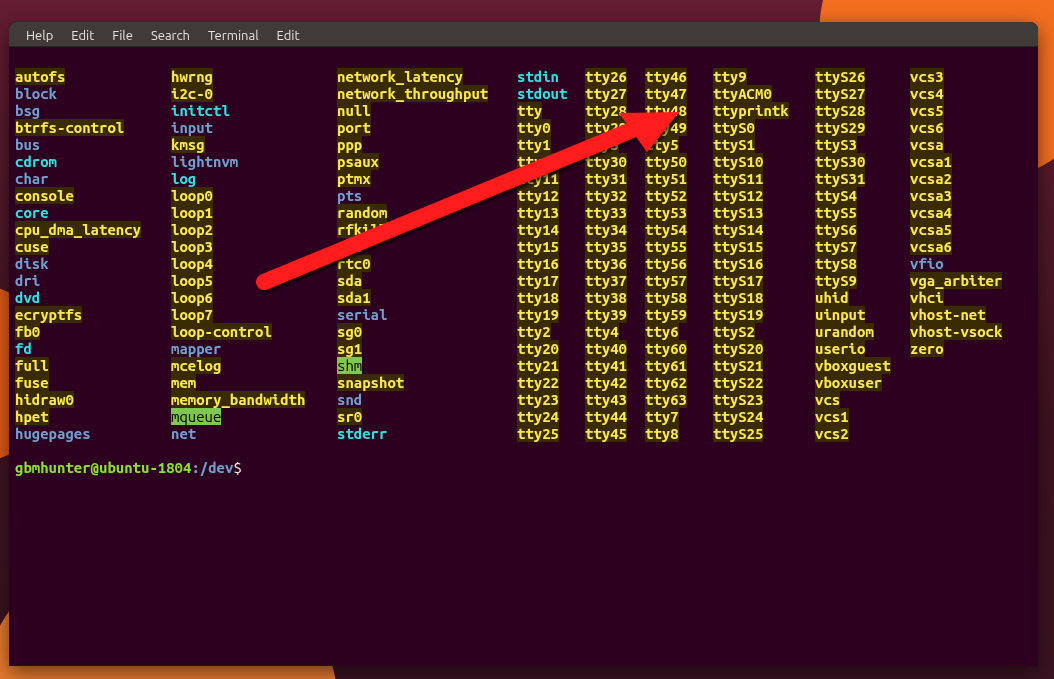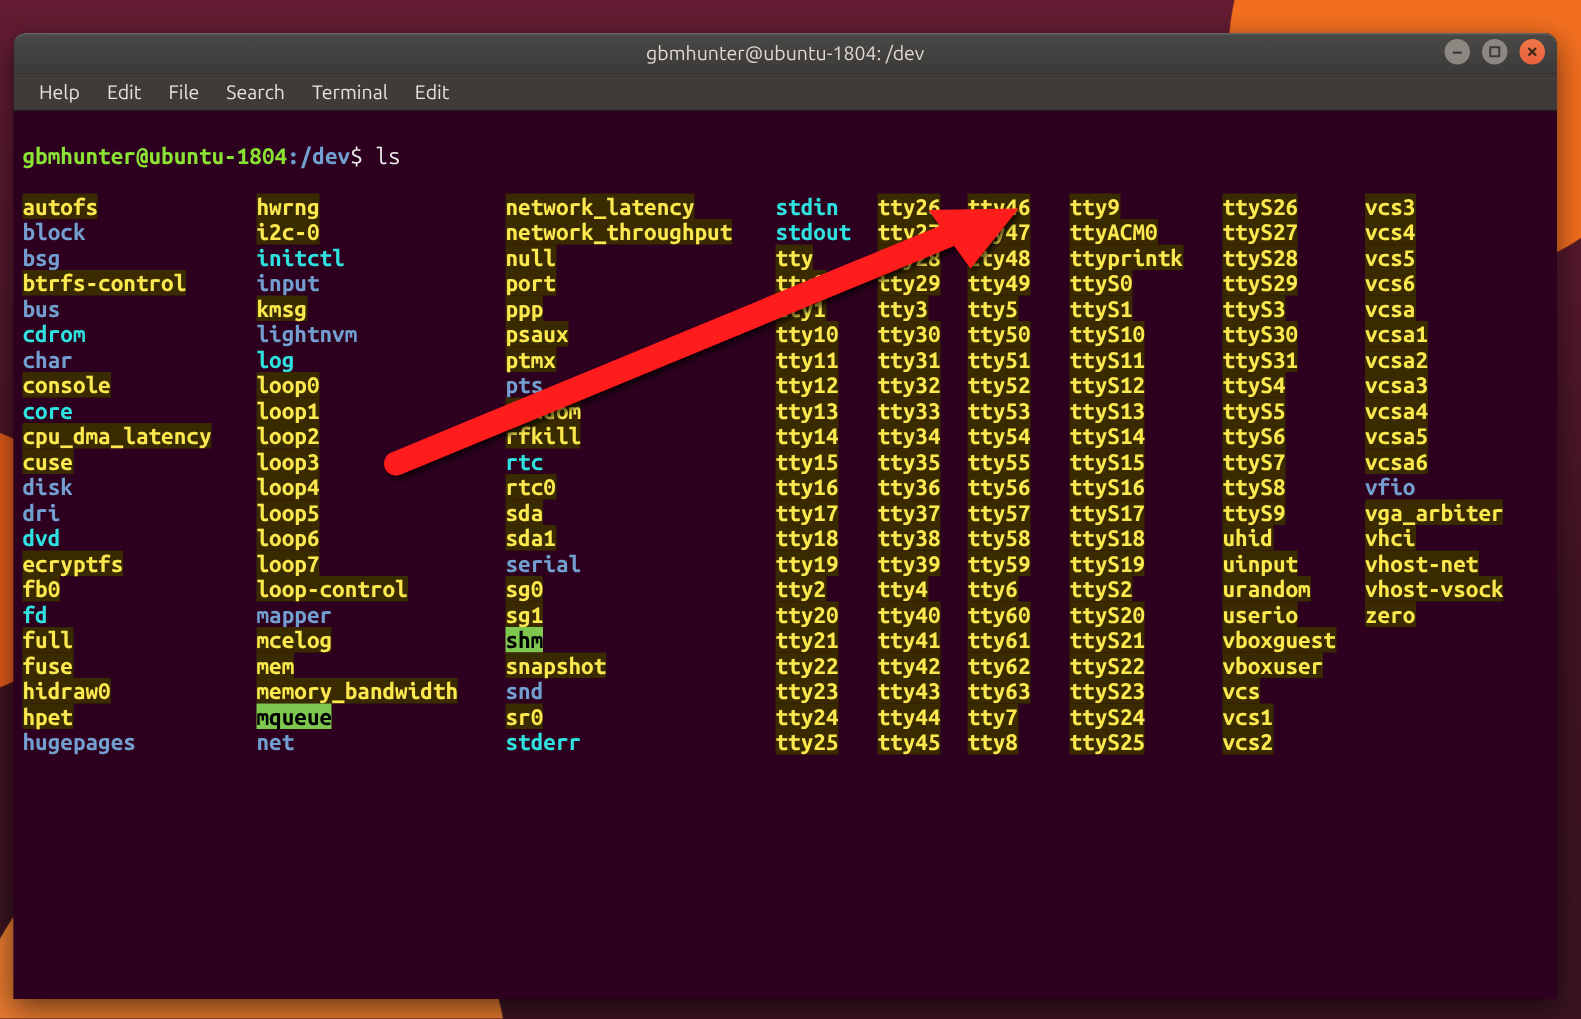--- a/index.html
+++ b/index.html
@@ -29,75 +29,54 @@
   .terminal{flex:1;background:#2c001e;padding:4px 6px 8px 6px;
     font-family:"Ubuntu Mono","DejaVu Sans Mono",monospace;font-size:15px;line-height:17px;
     color:#eeeeec;white-space:pre;position:relative;}
   .prompt .user{color:#8ae234;font-weight:bold;}
   .prompt .path{color:#729fcf;font-weight:bold;}
   .prompt .dollar{color:#eee;}
   
   .c-dir{color:#729fcf;font-weight:bold;}          
   .c-link{color:#2fe2e0;font-weight:bold;}          
   .c-dev{color:#fce94f;font-weight:bold;background:#3a2a00;}  
-  .c-sock{color:#000;font-weight:bold;background:#7ec850;}
+  .c-sock{color:#000;font-weight:normal;background:#7ec850;}
   .c-plain{color:#eeeeec;}
   .listing{margin-top:0;}
   .listing span{display:inline-block;}
   .w0{width:156px;}
   .w1{width:166px;}
   .w2{width:180px;}
   .w3{width:68px;}
   .w4{width:60px;}
   .w5{width:68px;}
   .w6{width:102px;}
   .w7{width:95px;}
   .w8{width:120px;}
   
   .arrow{position:absolute;pointer-events:none;}
 </style>
 </head>
 <body>
 <div class="desktop"></div>
 
 <div class="window">
-  <div class="titlebar">
-    <span>gbmhunter@ubuntu-1804: /dev</span>
-    <div class="win-controls">
-      <div class="win-btn win-min">
-        <svg width="9" height="9" viewBox="0 0 9 9">
-            <line x1="1.5" y1="5" x2="7.5" y2="5" stroke="#3a3a3a" stroke-width="1.5"></line>
-          </svg>
-      </div>
-      <div class="win-btn win-max">
-        <svg width="9" height="9" viewBox="0 0 9 9">
-            <rect x="1.5" y="1.5" width="6" height="6" fill="none" stroke="#3a3a3a" stroke-width="1.3"></rect>
-          </svg>
-      </div>
-      <div class="win-btn win-close">
-        <svg width="9" height="9" viewBox="0 0 9 9">
-            <line x1="2" y1="2" x2="7" y2="7" stroke="#3a2a1a" stroke-width="1.5"></line>
-            <line x1="7" y1="2" x2="2" y2="7" stroke="#3a2a1a" stroke-width="1.5"></line>
-          </svg>
-      </div>
-    </div>
-  </div>
 
   <div class="menubar">
     <div>Help</div>
     <div>Edit</div>
     <div>File</div>
     <div>Search</div>
     <div>Terminal</div>
     <div>Edit</div>
   </div>
 
   <div class="terminal">
-<div class="prompt"><span class="user">gbmhunter@ubuntu-1804</span><span class="path">:</span><span class="path">/dev</span><span class="dollar">$ </span><span class="c-plain">ls</span></div>
 <div class="listing" id="listing"><div><span class="c-dev w0" style="background: transparent;"><span class="c-dev" style="display: inline;">autofs</span></span><span class="c-dev w1" style="background: transparent;"><span class="c-dev" style="display: inline;">hwrng</span></span><span class="c-dev w2" style="background: transparent;"><span class="c-dev" style="display: inline;">network_latency</span></span><span class="c-link w3" style="background: transparent;"><span class="c-link" style="display: inline;">stdin</span></span><span class="c-dev w4" style="background: transparent;"><span class="c-dev" style="display: inline;">tty26</span></span><span class="c-dev w5" style="background: transparent;"><span class="c-dev" style="display: inline;">tty46</span></span><span class="c-dev w6" style="background: transparent;"><span class="c-dev" style="display: inline;">tty9</span></span><span class="c-dev w7" style="background: transparent;"><span class="c-dev" style="display: inline;">ttyS26</span></span><span class="c-dev w8" style="background: transparent;"><span class="c-dev" style="display: inline;">vcs3</span></span></div><div><span class="c-dir w0" style="background: transparent;"><span class="c-dir" style="display: inline;">block</span></span><span class="c-dev w1" style="background: transparent;"><span class="c-dev" style="display: inline;">i2c-0</span></span><span class="c-dev w2" style="background: transparent;"><span class="c-dev" style="display: inline;">network_throughput</span></span><span class="c-link w3" style="background: transparent;"><span class="c-link" style="display: inline;">stdout</span></span><span class="c-dev w4" style="background: transparent;"><span class="c-dev" style="display: inline;">tty27</span></span><span class="c-dev w5" style="background: transparent;"><span class="c-dev" style="display: inline;">tty47</span></span><span class="c-dev w6" style="background: transparent;"><span class="c-dev" style="display: inline;">ttyACM0</span></span><span class="c-dev w7" style="background: transparent;"><span class="c-dev" style="display: inline;">ttyS27</span></span><span class="c-dev w8" style="background: transparent;"><span class="c-dev" style="display: inline;">vcs4</span></span></div><div><span class="c-dir w0" style="background: transparent;"><span class="c-dir" style="display: inline;">bsg</span></span><span class="c-link w1" style="background: transparent;"><span class="c-link" style="display: inline;">initctl</span></span><span class="c-dev w2" style="background: transparent;"><span class="c-dev" style="display: inline;">null</span></span><span class="c-dev w3" style="background: transparent;"><span class="c-dev" style="display: inline;">tty</span></span><span class="c-dev w4" style="background: transparent;"><span class="c-dev" style="display: inline;">tty28</span></span><span class="c-dev w5" style="background: transparent;"><span class="c-dev" style="display: inline;">tty48</span></span><span class="c-dev w6" style="background: transparent;"><span class="c-dev" style="display: inline;">ttyprintk</span></span><span class="c-dev w7" style="background: transparent;"><span class="c-dev" style="display: inline;">ttyS28</span></span><span class="c-dev w8" style="background: transparent;"><span class="c-dev" style="display: inline;">vcs5</span></span></div><div><span class="c-dev w0" style="background: transparent;"><span class="c-dev" style="display: inline;">btrfs-control</span></span><span class="c-dir w1" style="background: transparent;"><span class="c-dir" style="display: inline;">input</span></span><span class="c-dev w2" style="background: transparent;"><span class="c-dev" style="display: inline;">port</span></span><span class="c-dev w3" style="background: transparent;"><span class="c-dev" style="display: inline;">tty0</span></span><span class="c-dev w4" style="background: transparent;"><span class="c-dev" style="display: inline;">tty29</span></span><span class="c-dev w5" style="background: transparent;"><span class="c-dev" style="display: inline;">tty49</span></span><span class="c-dev w6" style="background: transparent;"><span class="c-dev" style="display: inline;">ttyS0</span></span><span class="c-dev w7" style="background: transparent;"><span class="c-dev" style="display: inline;">ttyS29</span></span><span class="c-dev w8" style="background: transparent;"><span class="c-dev" style="display: inline;">vcs6</span></span></div><div><span class="c-dir w0" style="background: transparent;"><span class="c-dir" style="display: inline;">bus</span></span><span class="c-dev w1" style="background: transparent;"><span class="c-dev" style="display: inline;">kmsg</span></span><span class="c-dev w2" style="background: transparent;"><span class="c-dev" style="display: inline;">ppp</span></span><span class="c-dev w3" style="background: transparent;"><span class="c-dev" style="display: inline;">tty1</span></span><span class="c-dev w4" style="background: transparent;"><span class="c-dev" style="display: inline;">tty3</span></span><span class="c-dev w5" style="background: transparent;"><span class="c-dev" style="display: inline;">tty5</span></span><span class="c-dev w6" style="background: transparent;"><span class="c-dev" style="display: inline;">ttyS1</span></span><span class="c-dev w7" style="background: transparent;"><span class="c-dev" style="display: inline;">ttyS3</span></span><span class="c-dev w8" style="background: transparent;"><span class="c-dev" style="display: inline;">vcsa</span></span></div><div><span class="c-link w0" style="background: transparent;"><span class="c-link" style="display: inline;">cdrom</span></span><span class="c-dir w1" style="background: transparent;"><span class="c-dir" style="display: inline;">lightnvm</span></span><span class="c-dev w2" style="background: transparent;"><span class="c-dev" style="display: inline;">psaux</span></span><span class="c-dev w3" style="background: transparent;"><span class="c-dev" style="display: inline;">tty10</span></span><span class="c-dev w4" style="background: transparent;"><span class="c-dev" style="display: inline;">tty30</span></span><span class="c-dev w5" style="background: transparent;"><span class="c-dev" style="display: inline;">tty50</span></span><span class="c-dev w6" style="background: transparent;"><span class="c-dev" style="display: inline;">ttyS10</span></span><span class="c-dev w7" style="background: transparent;"><span class="c-dev" style="display: inline;">ttyS30</span></span><span class="c-dev w8" style="background: transparent;"><span class="c-dev" style="display: inline;">vcsa1</span></span></div><div><span class="c-dir w0" style="background: transparent;"><span class="c-dir" style="display: inline;">char</span></span><span class="c-link w1" style="background: transparent;"><span class="c-link" style="display: inline;">log</span></span><span class="c-dev w2" style="background: transparent;"><span class="c-dev" style="display: inline;">ptmx</span></span><span class="c-dev w3" style="background: transparent;"><span class="c-dev" style="display: inline;">tty11</span></span><span class="c-dev w4" style="background: transparent;"><span class="c-dev" style="display: inline;">tty31</span></span><span class="c-dev w5" style="background: transparent;"><span class="c-dev" style="display: inline;">tty51</span></span><span class="c-dev w6" style="background: transparent;"><span class="c-dev" style="display: inline;">ttyS11</span></span><span class="c-dev w7" style="background: transparent;"><span class="c-dev" style="display: inline;">ttyS31</span></span><span class="c-dev w8" style="background: transparent;"><span class="c-dev" style="display: inline;">vcsa2</span></span></div><div><span class="c-dev w0" style="background: transparent;"><span class="c-dev" style="display: inline;">console</span></span><span class="c-dev w1" style="background: transparent;"><span class="c-dev" style="display: inline;">loop0</span></span><span class="c-dir w2" style="background: transparent;"><span class="c-dir" style="display: inline;">pts</span></span><span class="c-dev w3" style="background: transparent;"><span class="c-dev" style="display: inline;">tty12</span></span><span class="c-dev w4" style="background: transparent;"><span class="c-dev" style="display: inline;">tty32</span></span><span class="c-dev w5" style="background: transparent;"><span class="c-dev" style="display: inline;">tty52</span></span><span class="c-dev w6" style="background: transparent;"><span class="c-dev" style="display: inline;">ttyS12</span></span><span class="c-dev w7" style="background: transparent;"><span class="c-dev" style="display: inline;">ttyS4</span></span><span class="c-dev w8" style="background: transparent;"><span class="c-dev" style="display: inline;">vcsa3</span></span></div><div><span class="c-link w0" style="background: transparent;"><span class="c-link" style="display: inline;">core</span></span><span class="c-dev w1" style="background: transparent;"><span class="c-dev" style="display: inline;">loop1</span></span><span class="c-dev w2" style="background: transparent;"><span class="c-dev" style="display: inline;">random</span></span><span class="c-dev w3" style="background: transparent;"><span class="c-dev" style="display: inline;">tty13</span></span><span class="c-dev w4" style="background: transparent;"><span class="c-dev" style="display: inline;">tty33</span></span><span class="c-dev w5" style="background: transparent;"><span class="c-dev" style="display: inline;">tty53</span></span><span class="c-dev w6" style="background: transparent;"><span class="c-dev" style="display: inline;">ttyS13</span></span><span class="c-dev w7" style="background: transparent;"><span class="c-dev" style="display: inline;">ttyS5</span></span><span class="c-dev w8" style="background: transparent;"><span class="c-dev" style="display: inline;">vcsa4</span></span></div><div><span class="c-dev w0" style="background: transparent;"><span class="c-dev" style="display: inline;">cpu_dma_latency</span></span><span class="c-dev w1" style="background: transparent;"><span class="c-dev" style="display: inline;">loop2</span></span><span class="c-dev w2" style="background: transparent;"><span class="c-dev" style="display: inline;">rfkill</span></span><span class="c-dev w3" style="background: transparent;"><span class="c-dev" style="display: inline;">tty14</span></span><span class="c-dev w4" style="background: transparent;"><span class="c-dev" style="display: inline;">tty34</span></span><span class="c-dev w5" style="background: transparent;"><span class="c-dev" style="display: inline;">tty54</span></span><span class="c-dev w6" style="background: transparent;"><span class="c-dev" style="display: inline;">ttyS14</span></span><span class="c-dev w7" style="background: transparent;"><span class="c-dev" style="display: inline;">ttyS6</span></span><span class="c-dev w8" style="background: transparent;"><span class="c-dev" style="display: inline;">vcsa5</span></span></div><div><span class="c-dev w0" style="background: transparent;"><span class="c-dev" style="display: inline;">cuse</span></span><span class="c-dev w1" style="background: transparent;"><span class="c-dev" style="display: inline;">loop3</span></span><span class="c-link w2" style="background: transparent;"><span class="c-link" style="display: inline;">rtc</span></span><span class="c-dev w3" style="background: transparent;"><span class="c-dev" style="display: inline;">tty15</span></span><span class="c-dev w4" style="background: transparent;"><span class="c-dev" style="display: inline;">tty35</span></span><span class="c-dev w5" style="background: transparent;"><span class="c-dev" style="display: inline;">tty55</span></span><span class="c-dev w6" style="background: transparent;"><span class="c-dev" style="display: inline;">ttyS15</span></span><span class="c-dev w7" style="background: transparent;"><span class="c-dev" style="display: inline;">ttyS7</span></span><span class="c-dev w8" style="background: transparent;"><span class="c-dev" style="display: inline;">vcsa6</span></span></div><div><span class="c-dir w0" style="background: transparent;"><span class="c-dir" style="display: inline;">disk</span></span><span class="c-dev w1" style="background: transparent;"><span class="c-dev" style="display: inline;">loop4</span></span><span class="c-dev w2" style="background: transparent;"><span class="c-dev" style="display: inline;">rtc0</span></span><span class="c-dev w3" style="background: transparent;"><span class="c-dev" style="display: inline;">tty16</span></span><span class="c-dev w4" style="background: transparent;"><span class="c-dev" style="display: inline;">tty36</span></span><span class="c-dev w5" style="background: transparent;"><span class="c-dev" style="display: inline;">tty56</span></span><span class="c-dev w6" style="background: transparent;"><span class="c-dev" style="display: inline;">ttyS16</span></span><span class="c-dev w7" style="background: transparent;"><span class="c-dev" style="display: inline;">ttyS8</span></span><span class="c-dir w8" style="background: transparent;"><span class="c-dir" style="display: inline;">vfio</span></span></div><div><span class="c-dir w0" style="background: transparent;"><span class="c-dir" style="display: inline;">dri</span></span><span class="c-dev w1" style="background: transparent;"><span class="c-dev" style="display: inline;">loop5</span></span><span class="c-dev w2" style="background: transparent;"><span class="c-dev" style="display: inline;">sda</span></span><span class="c-dev w3" style="background: transparent;"><span class="c-dev" style="display: inline;">tty17</span></span><span class="c-dev w4" style="background: transparent;"><span class="c-dev" style="display: inline;">tty37</span></span><span class="c-dev w5" style="background: transparent;"><span class="c-dev" style="display: inline;">tty57</span></span><span class="c-dev w6" style="background: transparent;"><span class="c-dev" style="display: inline;">ttyS17</span></span><span class="c-dev w7" style="background: transparent;"><span class="c-dev" style="display: inline;">ttyS9</span></span><span class="c-dev w8" style="background: transparent;"><span class="c-dev" style="display: inline;">vga_arbiter</span></span></div><div><span class="c-link w0" style="background: transparent;"><span class="c-link" style="display: inline;">dvd</span></span><span class="c-dev w1" style="background: transparent;"><span class="c-dev" style="display: inline;">loop6</span></span><span class="c-dev w2" style="background: transparent;"><span class="c-dev" style="display: inline;">sda1</span></span><span class="c-dev w3" style="background: transparent;"><span class="c-dev" style="display: inline;">tty18</span></span><span class="c-dev w4" style="background: transparent;"><span class="c-dev" style="display: inline;">tty38</span></span><span class="c-dev w5" style="background: transparent;"><span class="c-dev" style="display: inline;">tty58</span></span><span class="c-dev w6" style="background: transparent;"><span class="c-dev" style="display: inline;">ttyS18</span></span><span class="c-dev w7" style="background: transparent;"><span class="c-dev" style="display: inline;">uhid</span></span><span class="c-dev w8" style="background: transparent;"><span class="c-dev" style="display: inline;">vhci</span></span></div><div><span class="c-dev w0" style="background: transparent;"><span class="c-dev" style="display: inline;">ecryptfs</span></span><span class="c-dev w1" style="background: transparent;"><span class="c-dev" style="display: inline;">loop7</span></span><span class="c-dir w2" style="background: transparent;"><span class="c-dir" style="display: inline;">serial</span></span><span class="c-dev w3" style="background: transparent;"><span class="c-dev" style="display: inline;">tty19</span></span><span class="c-dev w4" style="background: transparent;"><span class="c-dev" style="display: inline;">tty39</span></span><span class="c-dev w5" style="background: transparent;"><span class="c-dev" style="display: inline;">tty59</span></span><span class="c-dev w6" style="background: transparent;"><span class="c-dev" style="display: inline;">ttyS19</span></span><span class="c-dev w7" style="background: transparent;"><span class="c-dev" style="display: inline;">uinput</span></span><span class="c-dev w8" style="background: transparent;"><span class="c-dev" style="display: inline;">vhost-net</span></span></div><div><span class="c-dev w0" style="background: transparent;"><span class="c-dev" style="display: inline;">fb0</span></span><span class="c-dev w1" style="background: transparent;"><span class="c-dev" style="display: inline;">loop-control</span></span><span class="c-dev w2" style="background: transparent;"><span class="c-dev" style="display: inline;">sg0</span></span><span class="c-dev w3" style="background: transparent;"><span class="c-dev" style="display: inline;">tty2</span></span><span class="c-dev w4" style="background: transparent;"><span class="c-dev" style="display: inline;">tty4</span></span><span class="c-dev w5" style="background: transparent;"><span class="c-dev" style="display: inline;">tty6</span></span><span class="c-dev w6" style="background: transparent;"><span class="c-dev" style="display: inline;">ttyS2</span></span><span class="c-dev w7" style="background: transparent;"><span class="c-dev" style="display: inline;">urandom</span></span><span class="c-dev w8" style="background: transparent;"><span class="c-dev" style="display: inline;">vhost-vsock</span></span></div><div><span class="c-link w0" style="background: transparent;"><span class="c-link" style="display: inline;">fd</span></span><span class="c-dir w1" style="background: transparent;"><span class="c-dir" style="display: inline;">mapper</span></span><span class="c-dev w2" style="background: transparent;"><span class="c-dev" style="display: inline;">sg1</span></span><span class="c-dev w3" style="background: transparent;"><span class="c-dev" style="display: inline;">tty20</span></span><span class="c-dev w4" style="background: transparent;"><span class="c-dev" style="display: inline;">tty40</span></span><span class="c-dev w5" style="background: transparent;"><span class="c-dev" style="display: inline;">tty60</span></span><span class="c-dev w6" style="background: transparent;"><span class="c-dev" style="display: inline;">ttyS20</span></span><span class="c-dev w7" style="background: transparent;"><span class="c-dev" style="display: inline;">userio</span></span><span class="c-dev w8" style="background: transparent;"><span class="c-dev" style="display: inline;">zero</span></span></div><div><span class="c-dev w0" style="background: transparent;"><span class="c-dev" style="display: inline;">full</span></span><span class="c-dev w1" style="background: transparent;"><span class="c-dev" style="display: inline;">mcelog</span></span><span class="c-sock w2" style="background: transparent;"><span class="c-sock" style="display: inline;">shm</span></span><span class="c-dev w3" style="background: transparent;"><span class="c-dev" style="display: inline;">tty21</span></span><span class="c-dev w4" style="background: transparent;"><span class="c-dev" style="display: inline;">tty41</span></span><span class="c-dev w5" style="background: transparent;"><span class="c-dev" style="display: inline;">tty61</span></span><span class="c-dev w6" style="background: transparent;"><span class="c-dev" style="display: inline;">ttyS21</span></span><span class="c-dev w7" style="background: transparent;"><span class="c-dev" style="display: inline;">vboxguest</span></span><span class="c-plain w8" style="background: transparent;"><span class="c-plain" style="display: inline;"></span></span></div><div><span class="c-dev w0" style="background: transparent;"><span class="c-dev" style="display: inline;">fuse</span></span><span class="c-dev w1" style="background: transparent;"><span class="c-dev" style="display: inline;">mem</span></span><span class="c-dev w2" style="background: transparent;"><span class="c-dev" style="display: inline;">snapshot</span></span><span class="c-dev w3" style="background: transparent;"><span class="c-dev" style="display: inline;">tty22</span></span><span class="c-dev w4" style="background: transparent;"><span class="c-dev" style="display: inline;">tty42</span></span><span class="c-dev w5" style="background: transparent;"><span class="c-dev" style="display: inline;">tty62</span></span><span class="c-dev w6" style="background: transparent;"><span class="c-dev" style="display: inline;">ttyS22</span></span><span class="c-dev w7" style="background: transparent;"><span class="c-dev" style="display: inline;">vboxuser</span></span><span class="c-plain w8" style="background: transparent;"><span class="c-plain" style="display: inline;"></span></span></div><div><span class="c-dev w0" style="background: transparent;"><span class="c-dev" style="display: inline;">hidraw0</span></span><span class="c-dev w1" style="background: transparent;"><span class="c-dev" style="display: inline;">memory_bandwidth</span></span><span class="c-dir w2" style="background: transparent;"><span class="c-dir" style="display: inline;">snd</span></span><span class="c-dev w3" style="background: transparent;"><span class="c-dev" style="display: inline;">tty23</span></span><span class="c-dev w4" style="background: transparent;"><span class="c-dev" style="display: inline;">tty43</span></span><span class="c-dev w5" style="background: transparent;"><span class="c-dev" style="display: inline;">tty63</span></span><span class="c-dev w6" style="background: transparent;"><span class="c-dev" style="display: inline;">ttyS23</span></span><span class="c-dev w7" style="background: transparent;"><span class="c-dev" style="display: inline;">vcs</span></span><span class="c-plain w8" style="background: transparent;"><span class="c-plain" style="display: inline;"></span></span></div><div><span class="c-dev w0" style="background: transparent;"><span class="c-dev" style="display: inline;">hpet</span></span><span class="c-sock w1" style="background: transparent;"><span class="c-sock" style="display: inline;">mqueue</span></span><span class="c-dev w2" style="background: transparent;"><span class="c-dev" style="display: inline;">sr0</span></span><span class="c-dev w3" style="background: transparent;"><span class="c-dev" style="display: inline;">tty24</span></span><span class="c-dev w4" style="background: transparent;"><span class="c-dev" style="display: inline;">tty44</span></span><span class="c-dev w5" style="background: transparent;"><span class="c-dev" style="display: inline;">tty7</span></span><span class="c-dev w6" style="background: transparent;"><span class="c-dev" style="display: inline;">ttyS24</span></span><span class="c-dev w7" style="background: transparent;"><span class="c-dev" style="display: inline;">vcs1</span></span><span class="c-plain w8" style="background: transparent;"><span class="c-plain" style="display: inline;"></span></span></div><div><span class="c-dir w0" style="background: transparent;"><span class="c-dir" style="display: inline;">hugepages</span></span><span class="c-dir w1" style="background: transparent;"><span class="c-dir" style="display: inline;">net</span></span><span class="c-link w2" style="background: transparent;"><span class="c-link" style="display: inline;">stderr</span></span><span class="c-dev w3" style="background: transparent;"><span class="c-dev" style="display: inline;">tty25</span></span><span class="c-dev w4" style="background: transparent;"><span class="c-dev" style="display: inline;">tty45</span></span><span class="c-dev w5" style="background: transparent;"><span class="c-dev" style="display: inline;">tty8</span></span><span class="c-dev w6" style="background: transparent;"><span class="c-dev" style="display: inline;">ttyS25</span></span><span class="c-dev w7" style="background: transparent;"><span class="c-dev" style="display: inline;">vcs2</span></span><span class="c-plain w8" style="background: transparent;"><span class="c-plain" style="display: inline;"></span></span></div></div>
+<div class="prompt"><span class="user">gbmhunter@ubuntu-1804</span><span class="path">:</span><span class="path">/dev</span><span class="dollar">$ </span></div>
 
     
     <svg class="arrow" style="left:240px;top:30px;" width="460" height="220" viewBox="0 0 460 220">
       <defs>
         <filter id="ds" x="-20%" y="-20%" width="140%" height="140%">
           <feDropShadow dx="2" dy="3" stdDeviation="1.5" flood-color="#000" flood-opacity="0.6"></feDropShadow>
         </filter>
       </defs>
       <g filter="url(#ds)">
         <line x1="15" y1="205" x2="395" y2="48" stroke="#ff1a1a" stroke-width="16" stroke-linecap="round"></line>

